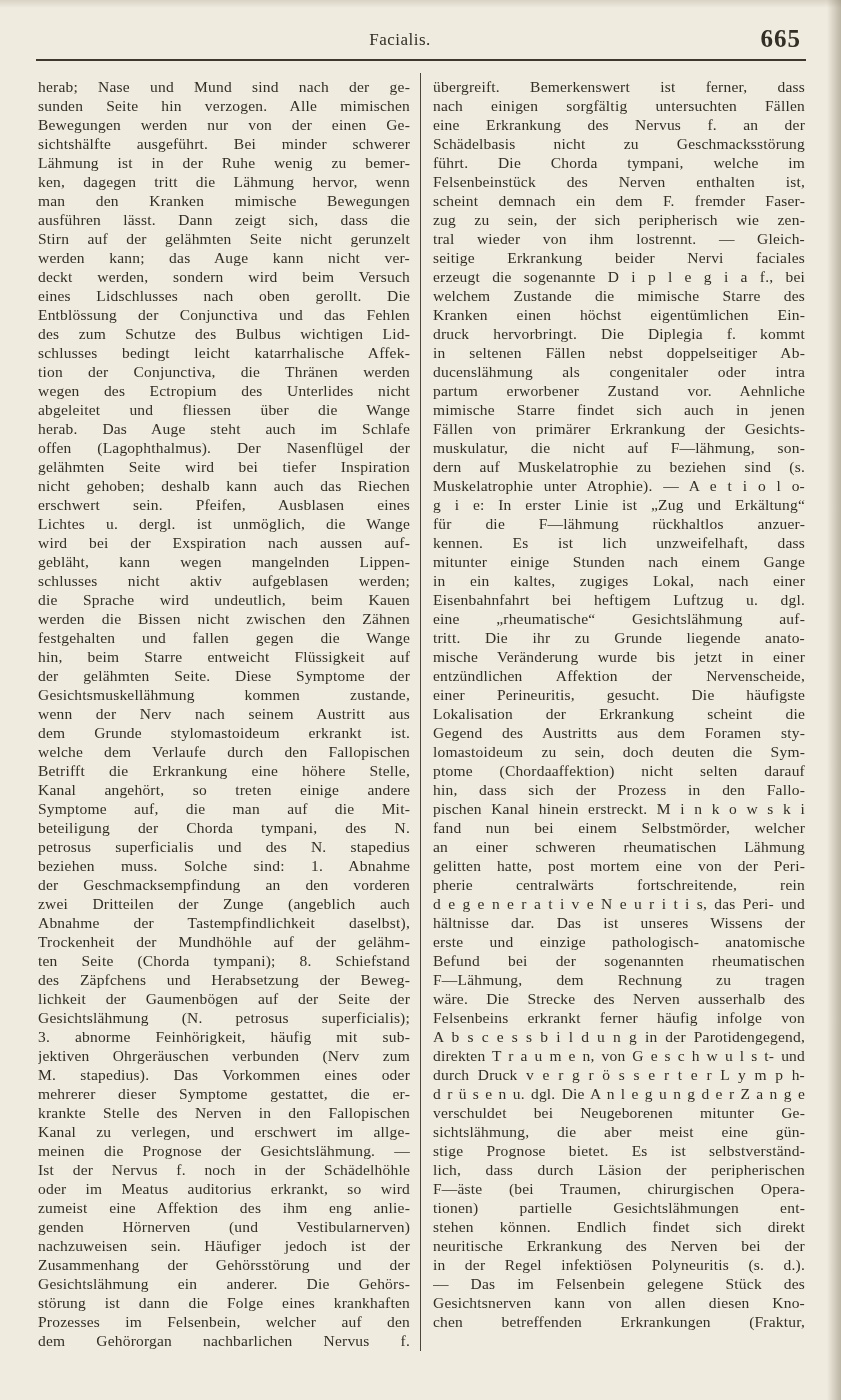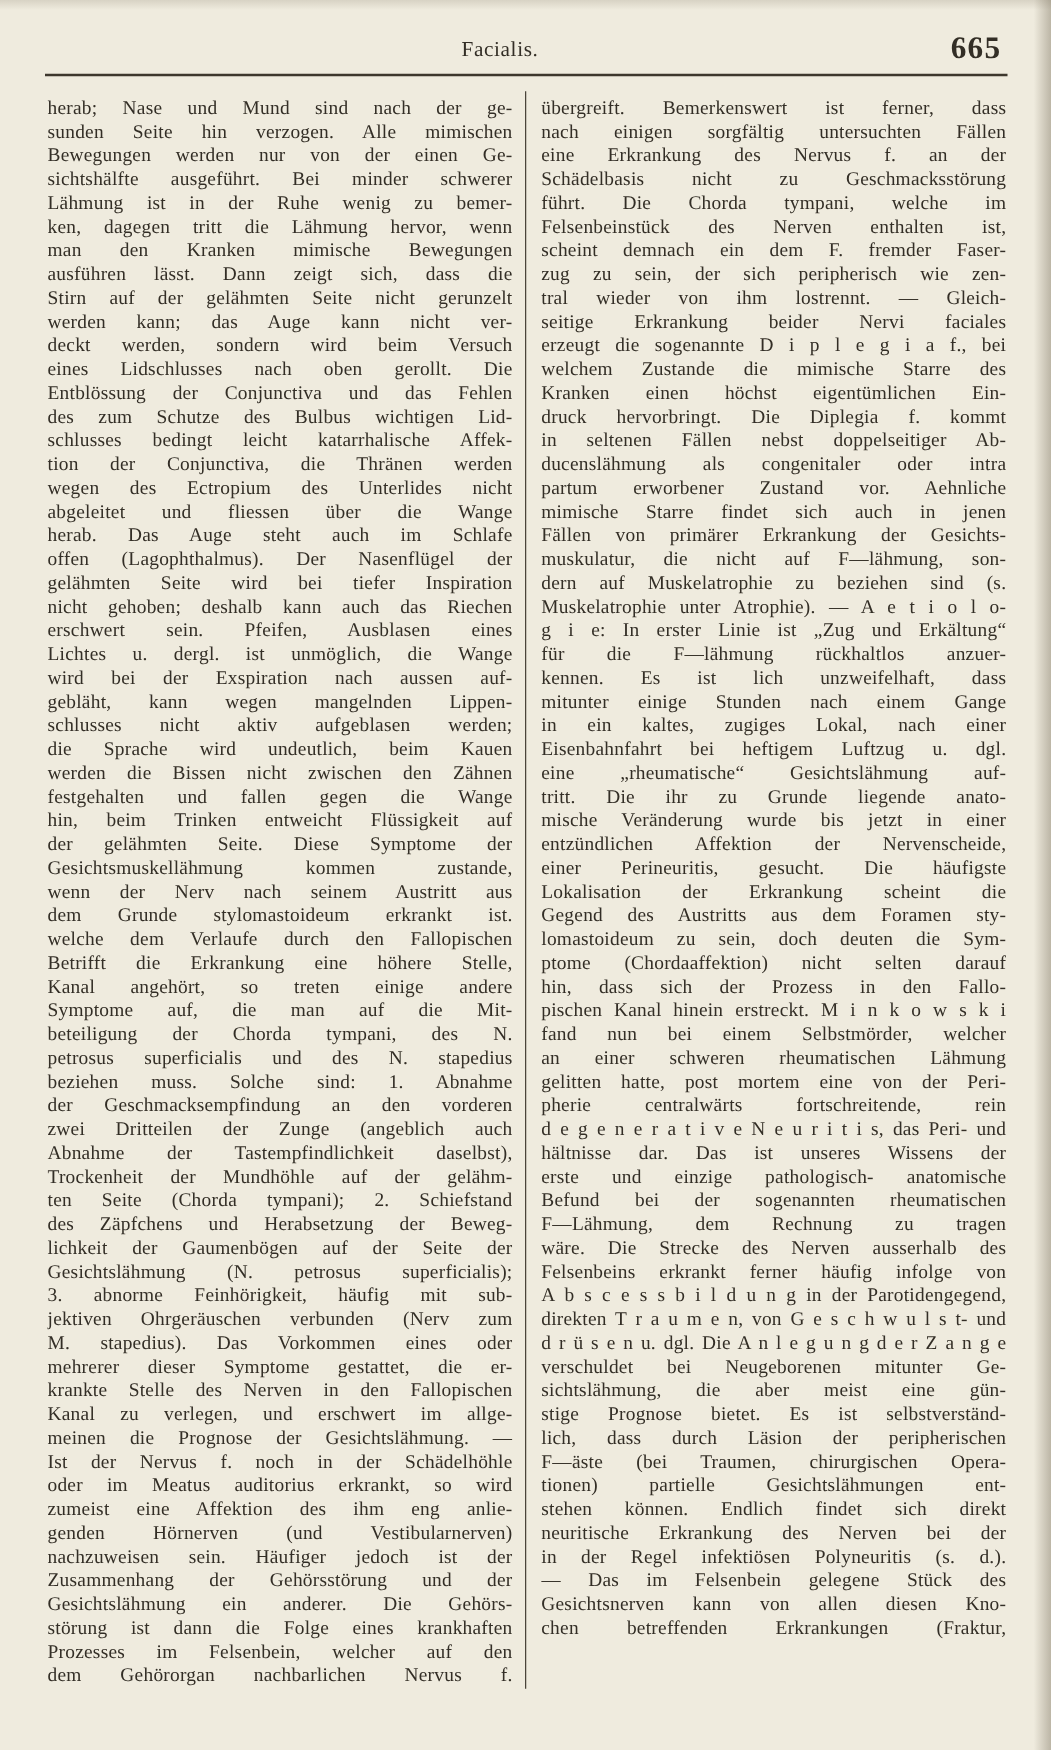--- a/index.html
+++ b/index.html
@@ -125,37 +125,37 @@
       <div class="text-line">gelähmten Seite wird bei tiefer Inspiration</div>
       <div class="text-line">nicht gehoben; deshalb kann auch das Riechen</div>
       <div class="text-line">erschwert sein. Pfeifen, Ausblasen eines</div>
       <div class="text-line">Lichtes u. dergl. ist unmöglich, die Wange</div>
       <div class="text-line">wird bei der Exspiration nach aussen auf-</div>
       <div class="text-line">gebläht, kann wegen mangelnden Lippen-</div>
       <div class="text-line">schlusses nicht aktiv aufgeblasen werden;</div>
       <div class="text-line">die Sprache wird undeutlich, beim Kauen</div>
       <div class="text-line">werden die Bissen nicht zwischen den Zähnen</div>
       <div class="text-line">festgehalten und fallen gegen die Wange</div>
-      <div class="text-line">hin, beim Trinken entweicht Flüssigkeit auf</div>
+      <div class="text-line">hin, beim Starre entweicht Flüssigkeit auf</div>
       <div class="text-line">der gelähmten Seite. Diese Symptome der</div>
       <div class="text-line">Gesichtsmuskellähmung kommen zustande,</div>
       <div class="text-line">wenn der Nerv nach seinem Austritt aus</div>
       <div class="text-line">dem Grunde stylomastoideum erkrankt ist.</div>
       <div class="text-line">welche dem Verlaufe durch den Fallopischen</div>
       <div class="text-line">Betrifft die Erkrankung eine höhere Stelle,</div>
       <div class="text-line">Kanal angehört, so treten einige andere</div>
       <div class="text-line">Symptome auf, die man auf die Mit-</div>
       <div class="text-line">beteiligung der Chorda tympani, des N.</div>
       <div class="text-line">petrosus superficialis und des N. stapedius</div>
       <div class="text-line">beziehen muss. Solche sind: 1. Abnahme</div>
       <div class="text-line">der Geschmacksempfindung an den vorderen</div>
       <div class="text-line">zwei Dritteilen der Zunge (angeblich auch</div>
       <div class="text-line">Abnahme der Tastempfindlichkeit daselbst),</div>
       <div class="text-line">Trockenheit der Mundhöhle auf der gelähm-</div>
-      <div class="text-line">ten Seite (Chorda tympani); 2. Schiefstand</div>
+      <div class="text-line">ten Seite (Chorda tympani); 8. Schiefstand</div>
       <div class="text-line">des Zäpfchens und Herabsetzung der Beweg-</div>
       <div class="text-line">lichkeit der Gaumenbögen auf der Seite der</div>
       <div class="text-line">Gesichtslähmung (N. petrosus superficialis);</div>
       <div class="text-line">3. abnorme Feinhörigkeit, häufig mit sub-</div>
       <div class="text-line">jektiven Ohrgeräuschen verbunden (Nerv zum</div>
       <div class="text-line">M. stapedius). Das Vorkommen eines oder</div>
       <div class="text-line">mehrerer dieser Symptome gestattet, die er-</div>
       <div class="text-line">krankte Stelle des Nerven in den Fallopischen</div>
       <div class="text-line">Kanal zu verlegen, und erschwert im allge-</div>
       <div class="text-line">meinen die Prognose der Gesichtslähmung. —</div>
@@ -219,20 +219,21 @@
       <div class="text-line">pherie centralwärts fortschreitende, rein</div>
       <div class="text-line">d e g e n e r a t i v e  N e u r i t i s, das Peri- und</div>
       <div class="text-line">hältnisse dar. Das ist unseres Wissens der</div>
       <div class="text-line">erste und einzige pathologisch- anatomische</div>
       <div class="text-line">Befund bei der sogenannten rheumatischen</div>
       <div class="text-line">F—Lähmung, dem Rechnung zu tragen</div>
       <div class="text-line">wäre. Die Strecke des Nerven ausserhalb des</div>
       <div class="text-line">Felsenbeins erkrankt ferner häufig infolge von</div>
       <div class="text-line">A b s c e s s b i l d u n g in der Parotidengegend,</div>
       <div class="text-line">direkten T r a u m e n, von G e s c h w u l s t- und</div>
+      <div class="text-line">durch Druck v e r g r ö s s e r t e r  L y m p h-</div>
       <div class="text-line">d r ü s e n u. dgl. Die A n l e g u n g  d e r  Z a n g e</div>
       <div class="text-line">verschuldet bei Neugeborenen mitunter Ge-</div>
       <div class="text-line">sichtslähmung, die aber meist eine gün-</div>
       <div class="text-line">stige Prognose bietet. Es ist selbstverständ-</div>
       <div class="text-line">lich, dass durch Läsion der peripherischen</div>
       <div class="text-line">F—äste (bei Traumen, chirurgischen Opera-</div>
       <div class="text-line">tionen) partielle Gesichtslähmungen ent-</div>
       <div class="text-line">stehen können. Endlich findet sich direkt</div>
       <div class="text-line">neuritische Erkrankung des Nerven bei der</div>
       <div class="text-line">in der Regel infektiösen Polyneuritis (s. d.).</div>

